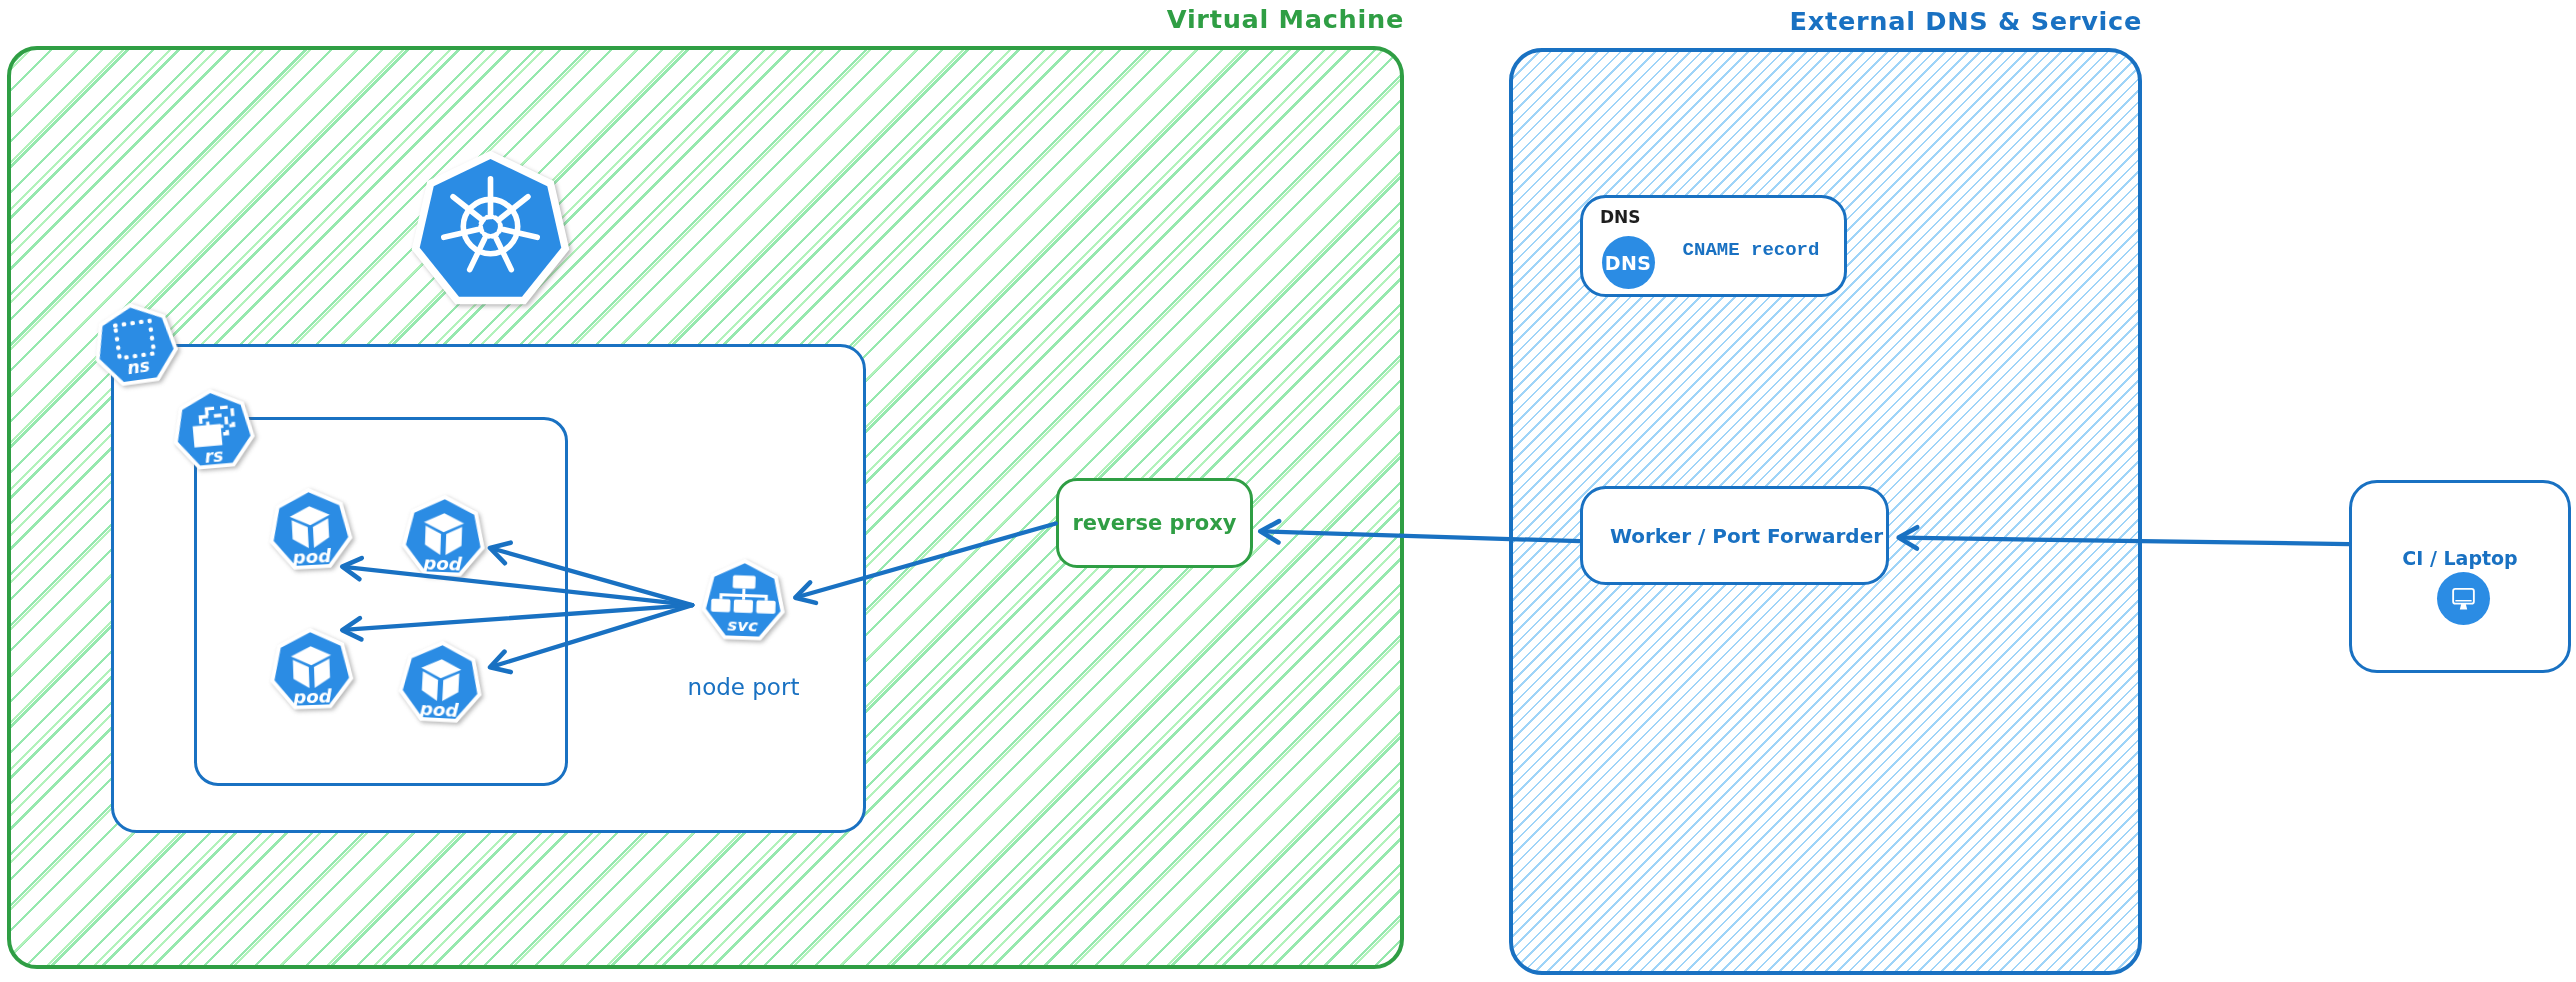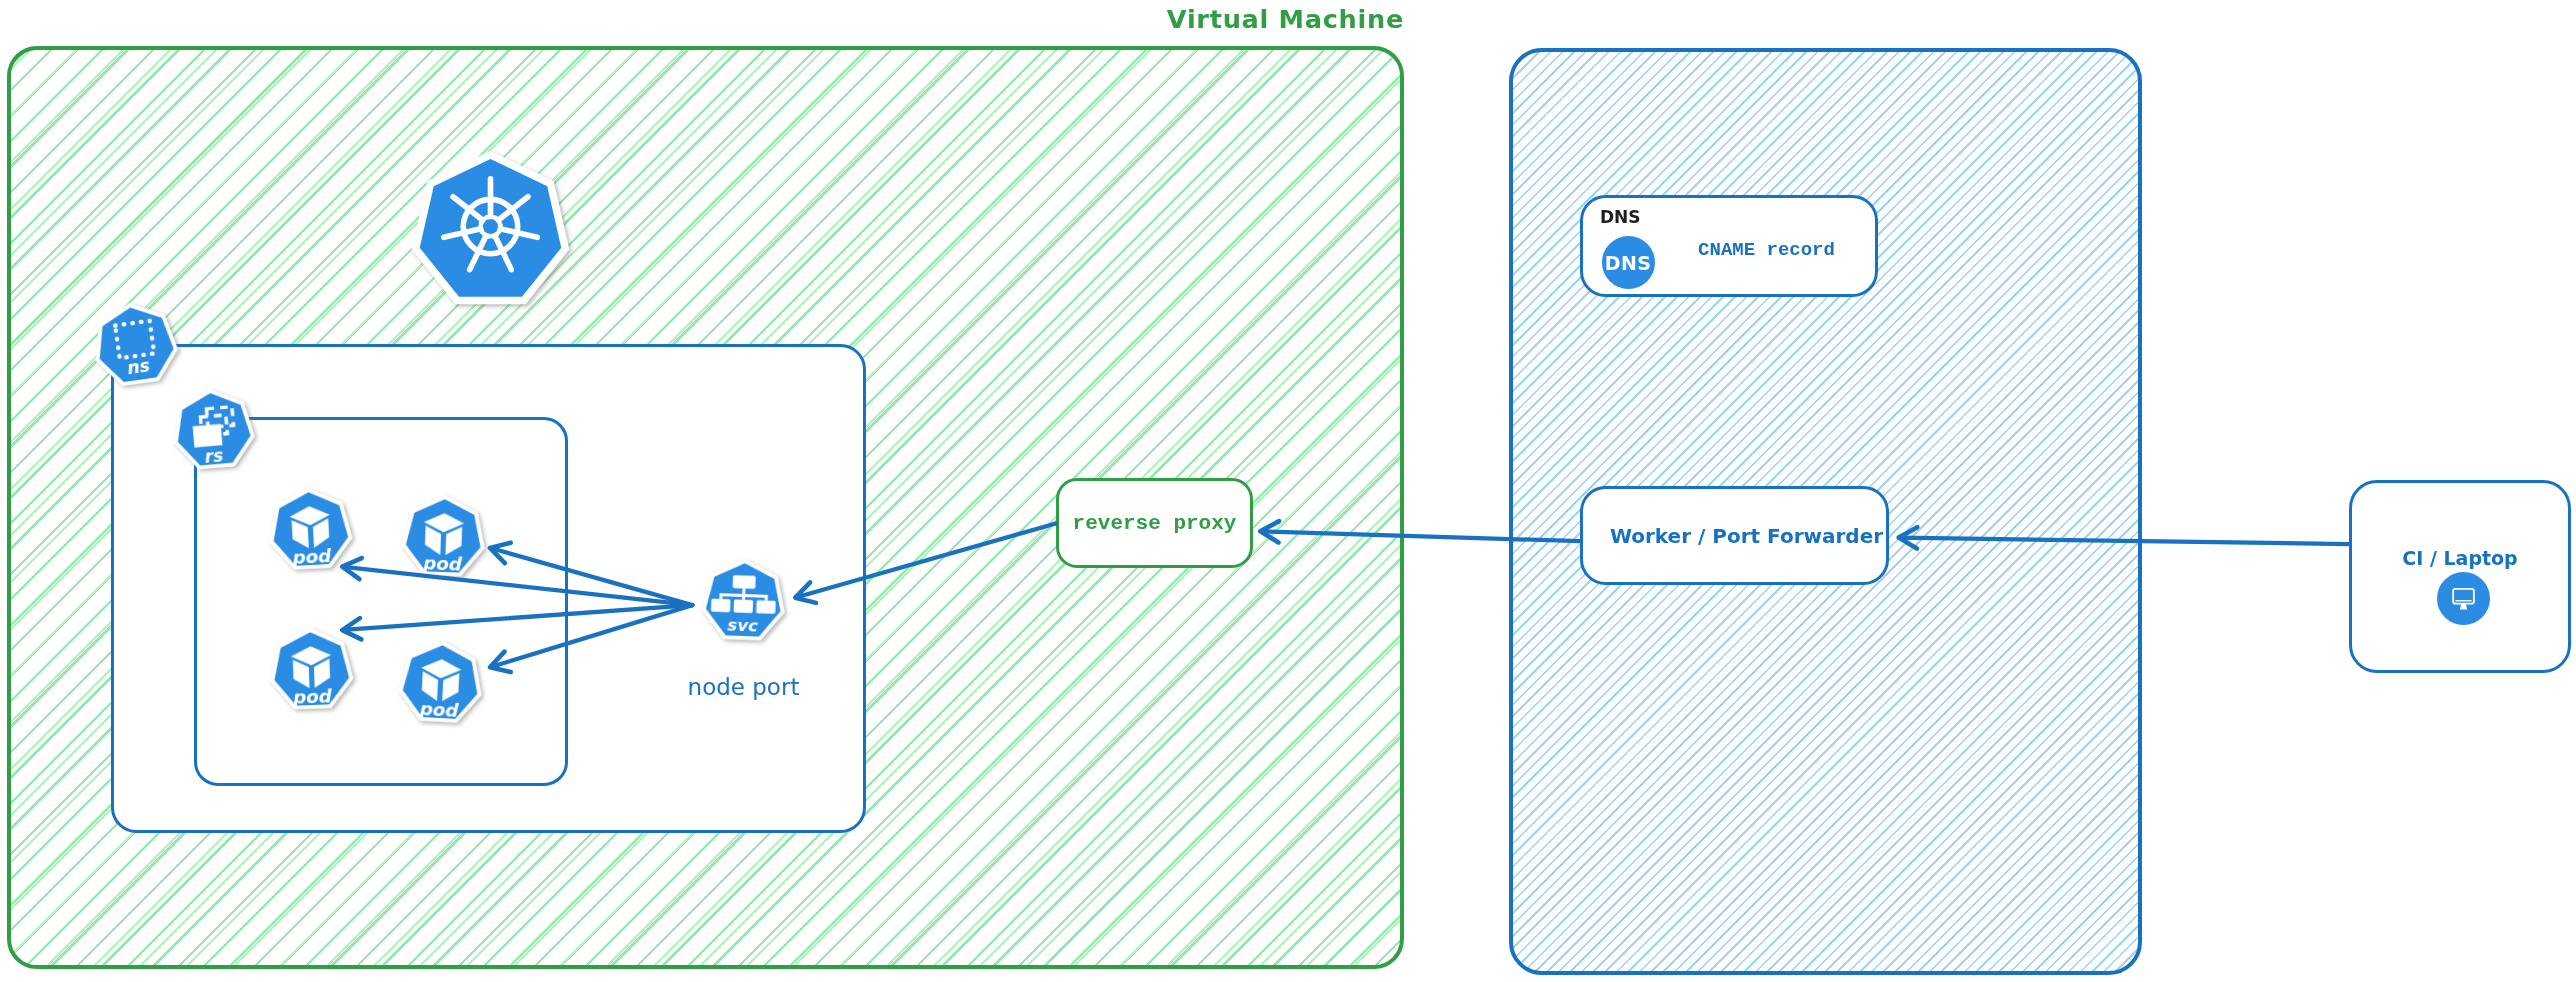--- a/index.html
+++ b/index.html
@@ -26,23 +26,23 @@
     letter-spacing:0.7px;white-space:nowrap;
   }
   .vm-title{left:7px;width:1397px;top:4.3px;color:#2f9e44;}
   .ext-title{left:1509px;width:633px;top:5.7px;color:#1971c2;}
 
   
   .white-box{position:absolute;box-sizing:border-box;background:#ffffff;}
   .ns-box{left:111px;top:344px;width:755px;height:489px;border:3.6px solid #1971c2;border-radius:25.6px;}
   .rs-box{left:194px;top:417px;width:374px;height:369px;border:3.6px solid #1971c2;border-radius:24px;}
   .rproxy-box{left:1056px;top:478px;width:197px;height:90px;border:3.6px solid #2f9e44;border-radius:21px;
-    display:flex;align-items:center;justify-content:center;font-family:Liberation Mono, monospace;}
+    display:flex;align-items:center;justify-content:center;}
   .rproxy-box .lbl{color:#2f9e44;font-size:21px;font-weight:bold;white-space:nowrap;}
-  .dns-card{left:1580px;top:195px;width:298px;height:102px;border:3.6px solid #1971c2;border-radius:25.6px;}
+  .dns-card{left:1580px;top:195px;width:267px;height:102px;border:3.6px solid #1971c2;border-radius:25.6px;}
   .worker-box{left:1580px;top:486px;width:309px;height:99px;border:3.6px solid #1971c2;border-radius:25.6px;
     display:flex;align-items:center;justify-content:center;padding-left:24px;}
   .worker-box .lbl{color:#1971c2;font-size:20px;font-weight:bold;white-space:nowrap;}
   .ci-box{left:2349px;top:444px;width:222px;height:193px;border:3.6px solid #1971c2;border-radius:28px;margin-top:36px;}
   .ci-box .lbl{position:absolute;left:0;width:100%;top:64px;text-align:center;color:#1971c2;
     font-size:19px;font-weight:bold;white-space:nowrap;}
 
   .dns-tag{position:absolute;left:17px;top:8.5px;color:#1e1e1e;font-size:17px;font-weight:bold;}
   .dns-badge{position:absolute;left:18.5px;top:38px;width:53px;height:53px;border-radius:50%;
     background:#2b8ce4;display:flex;align-items:center;justify-content:center;
@@ -65,20 +65,21 @@
   #arrows{position:absolute;left:0;top:0;z-index:6;pointer-events:none;}
 </style>
 </head>
 <body>
 
 <div id="canvas">
 
   <div class="group-title vm-title">Virtual Machine</div>
   <div class="group-box vm-box"></div>
 
+  <div class="group-title ext-title">External DNS &amp; Service</div>
   <div class="group-box ext-box"></div>
 
   <div class="white-box ns-box"></div>
 
   <div class="white-box rs-box"></div>
 
   <svg class="hept" style="left:408px;top:149px" width="165" height="165" viewBox="0 0 100 100">
     <polygon points="50,1 88.3,19.4 97.8,60.9 71.3,94.1 28.7,94.1 2.2,60.9 11.7,19.4" fill="#ffffff"></polygon>
     <polygon points="50,6 84.4,22.6 92.9,59.8 69.1,89.6 30.9,89.6 7.1,59.8 15.6,22.6" fill="#2b8ce4"></polygon>
     <g stroke="#ffffff" stroke-width="3.4" fill="none" stroke-linecap="round">

